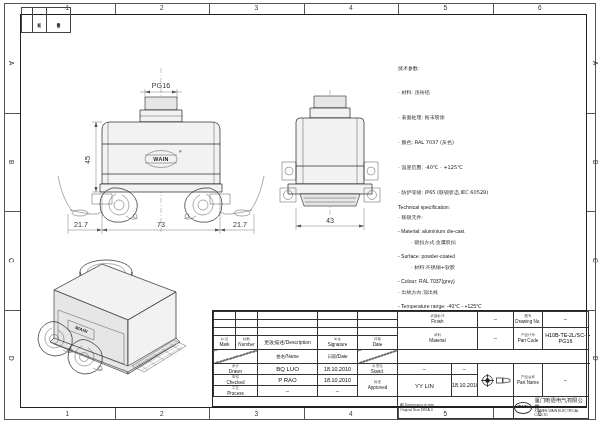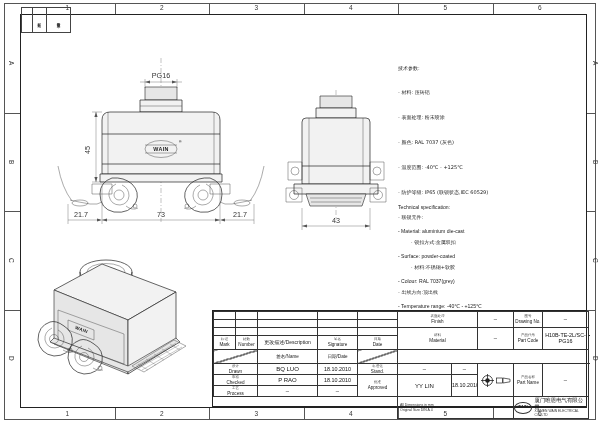--- a/index.html
+++ b/index.html
@@ -136,21 +136,21 @@
     <div class="corner-cell" style="width:15px">
       <span>标记
 处数</span>
     </div>
     <div class="corner-cell" style="width:24px">
       <span>更改文件号
 签字</span>
     </div>
   </div>
 
-  <div class="view" style="left:56px;top:54px;text-align:right;">
+  <div class="view" style="left:56px;top:64px;text-align:right;">
     <svg width="210" height="180" viewBox="0 0 210 180">
 
       <line class="ln-ctr" x1="105" y1="4" x2="105" y2="168"></line>
 
       <path class="fillgrey2" d="M89,33 L121,33 L121,46 L89,46 Z"></path>
       <path class="fillgrey" d="M84,46 L126,46 L126,58 L84,58 Z"></path>
       <line class="ln-thin" x1="84" y1="52" x2="126" y2="52"></line>
 
       <path class="fillgrey" d="M46,66 Q46,58 54,58 L156,58 Q164,58 164,66
                                 L164,120 L46,120 Z"></path>
@@ -222,21 +222,21 @@
       <path d="M46,166 l-5,-1.6 v3.2 Z" fill="#555"></path>
       <text class="dimtxt" x="25" y="163" text-anchor="middle">21.7</text>
 
       <line class="ln-dim" x1="198" y1="150" x2="198" y2="170"></line>
       <line class="ln-dim" x1="166" y1="166" x2="198" y2="166"></line>
       <path d="M164,166 l5,-1.6 v3.2 Z" fill="#555"></path>
       <text class="dimtxt" x="184" y="163" text-anchor="middle">21.7</text>
     </svg>
   </div>
 
-  <div class="view" style="left:276px;top:88px;">
+  <div class="view" style="left:270px;top:88px;">
     <svg width="120" height="148" viewBox="0 0 120 148">
       <line class="ln-ctr" x1="60" y1="2" x2="60" y2="130"></line>
 
       <path class="fillgrey2" d="M44,8 L76,8 L76,20 L44,20 Z"></path>
       <path class="fillgrey" d="M40,20 L80,20 L80,30 L40,30 Z"></path>
 
       <path class="fillgrey" d="M26,34 Q26,30 30,30 L90,30 Q94,30 94,34
                                 L94,96 L26,96 Z"></path>
       <line class="ln-thin" x1="33" y1="30" x2="33" y2="96"></line>
       <line class="ln-thin" x1="87" y1="30" x2="87" y2="96"></line>

